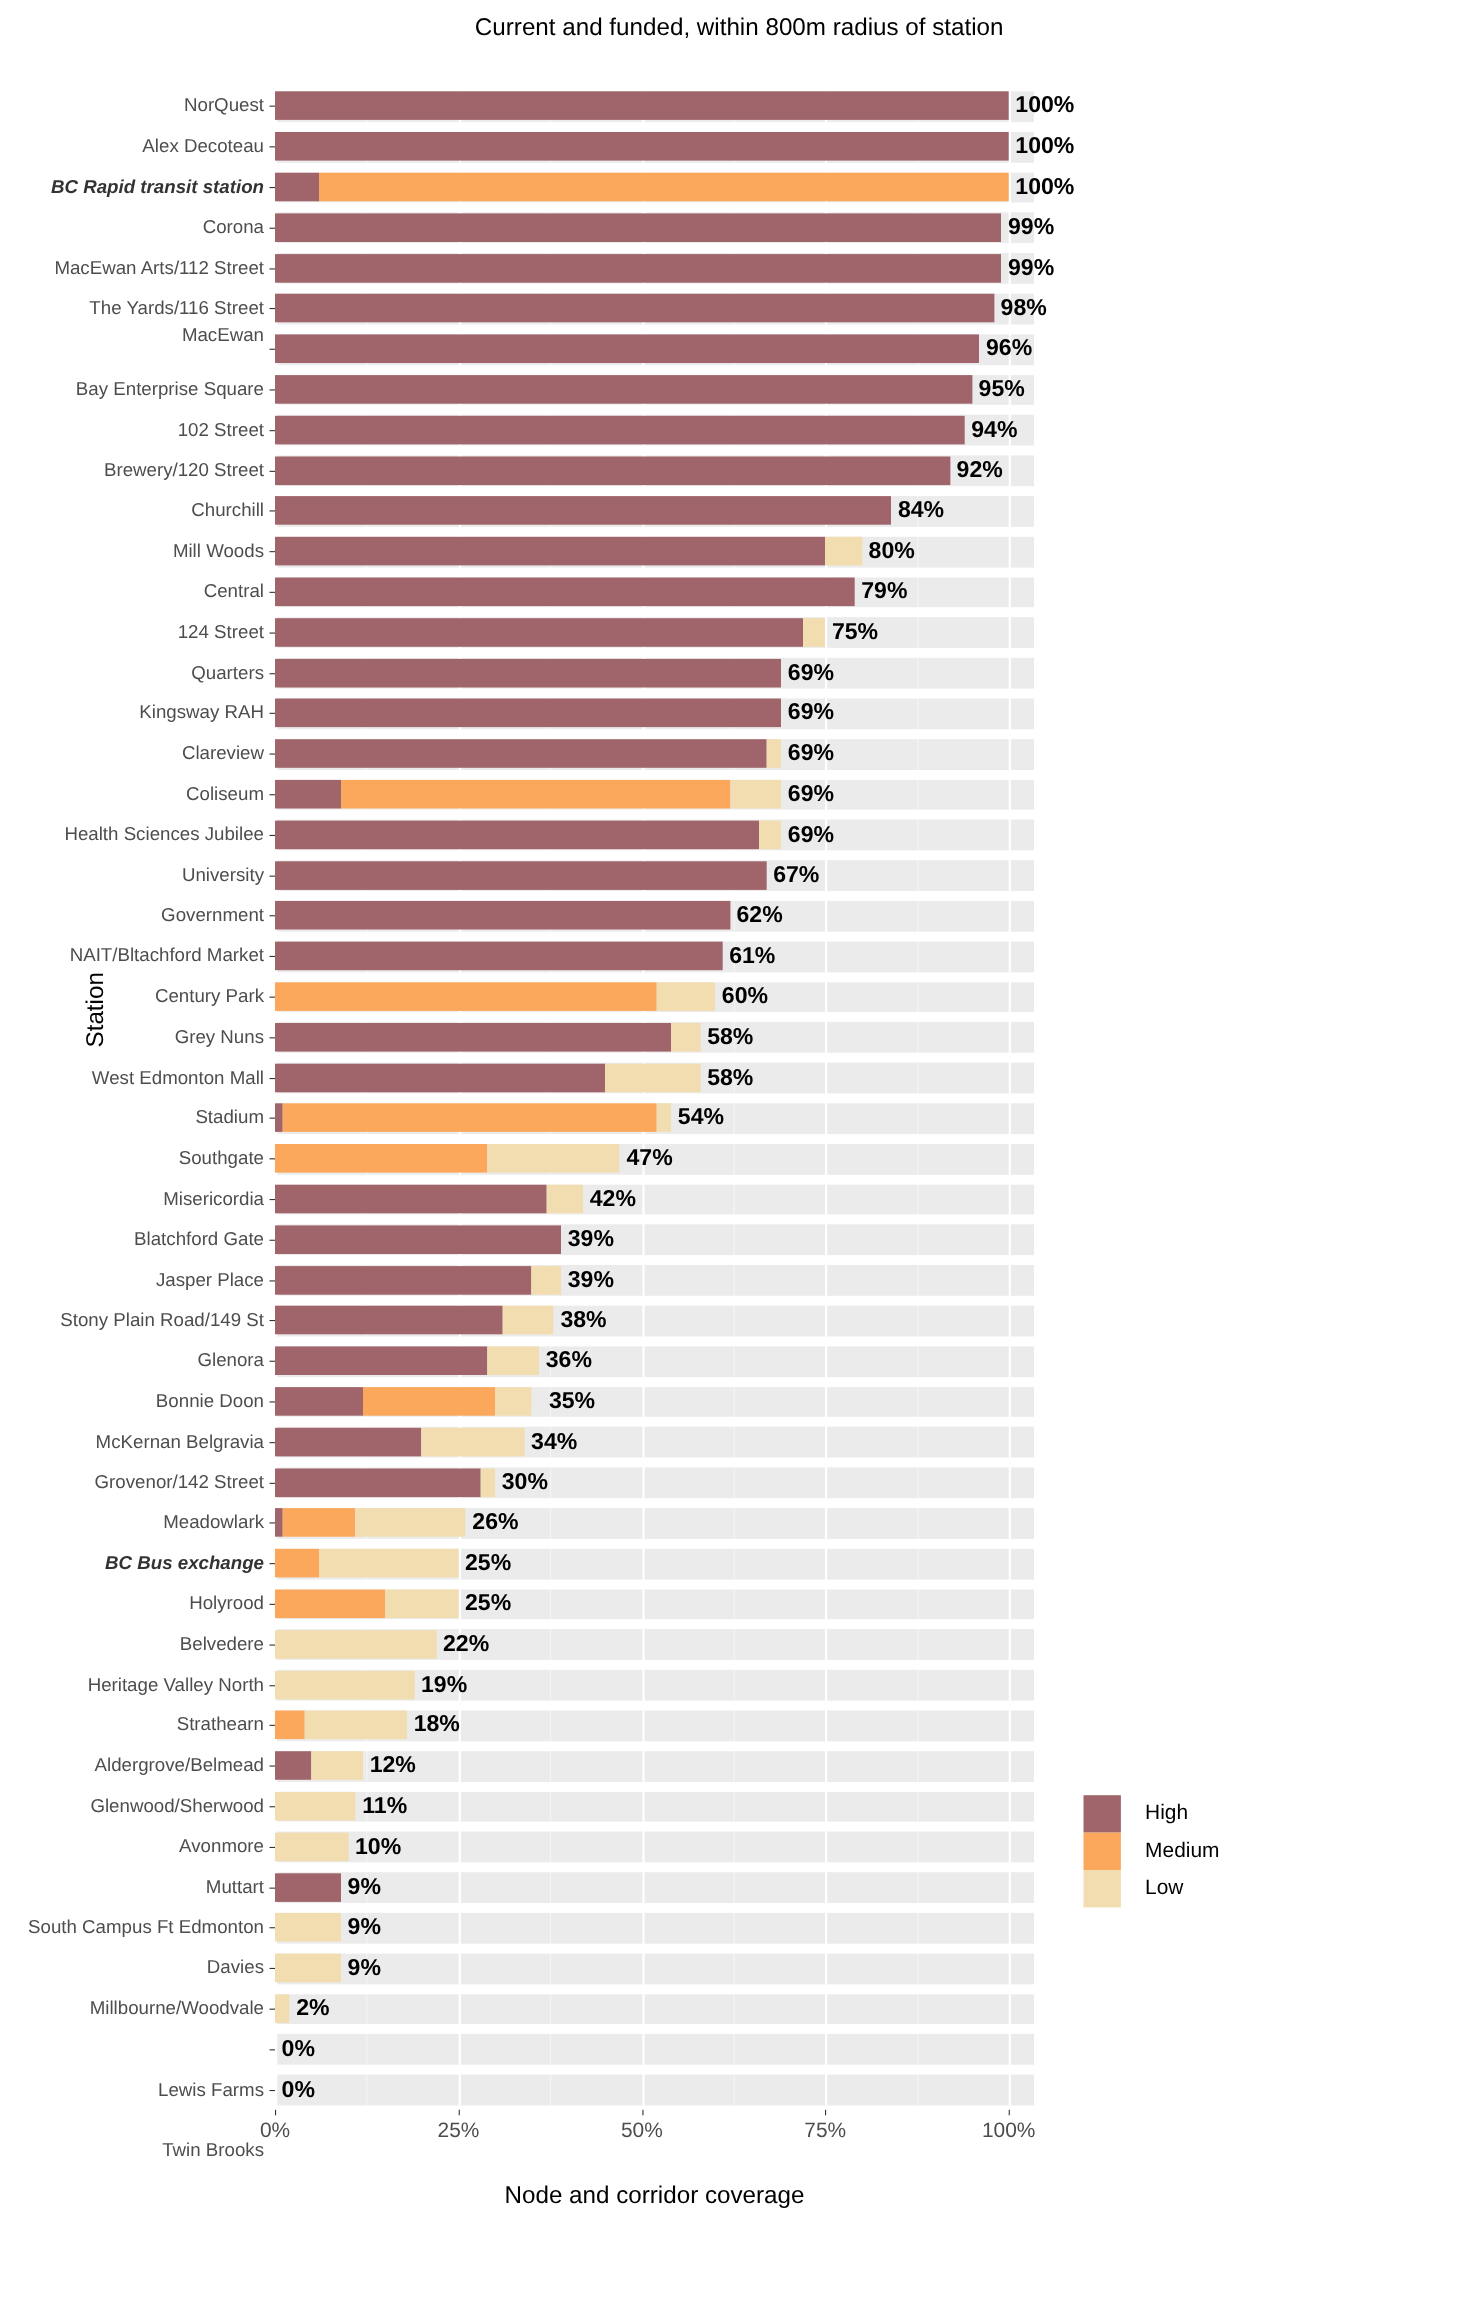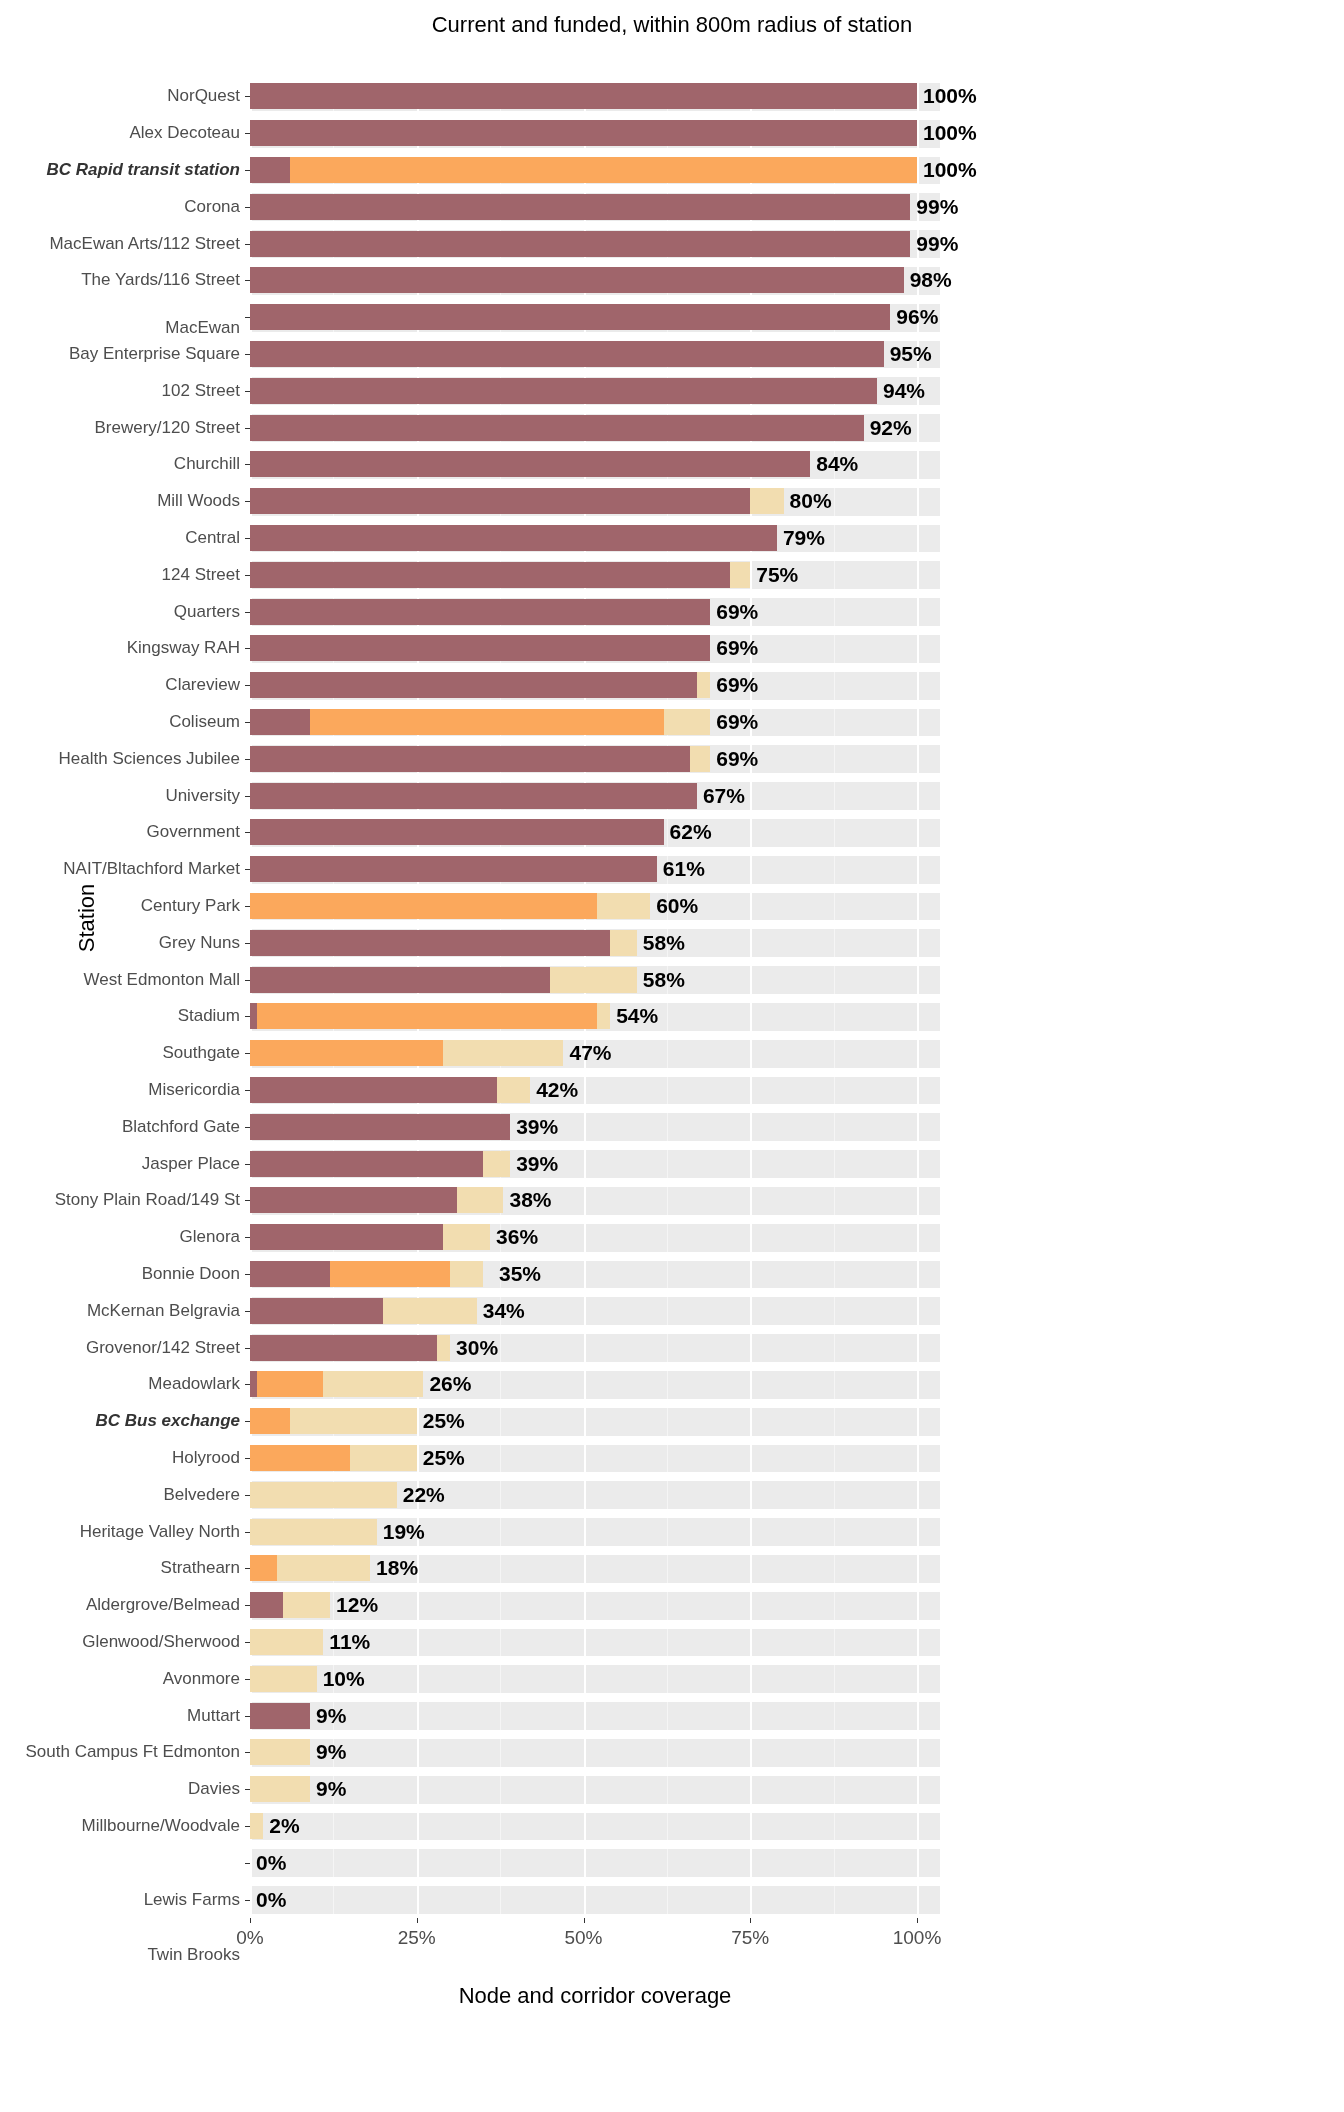--- a/index.html
+++ b/index.html
@@ -230,21 +230,21 @@
       <div class="ylab" style="top: 46.2px;">Alex Decoteau</div>
       <div class="ytick" style="top: 55px; left: 245px;"></div>
       <div class="ylab bold-italic" style="top: 83px;">BC Rapid transit station</div>
       <div class="ytick" style="top: 92px; left: 245px;"></div>
       <div class="ylab" style="top: 119.8px;">Corona</div>
       <div class="ytick" style="top: 129px; left: 245px;"></div>
       <div class="ylab" style="top: 156.6px;">MacEwan Arts/112 Street</div>
       <div class="ytick" style="top: 166px; left: 245px;"></div>
       <div class="ylab" style="top: 193.4px;">The Yards/116 Street</div>
       <div class="ytick" style="top: 202px; left: 245px;"></div>
-      <div class="ylab" style="top: 241px; text-align: right;">MacEwan</div>
+      <div class="ylab" style="top: 218px; text-align: right;">MacEwan</div>
       <div class="ytick" style="top: 239px; left: 245px;"></div>
       <div class="ylab" style="top: 267px;">Bay Enterprise Square</div>
       <div class="ytick" style="top: 276px; left: 245px;"></div>
       <div class="ylab" style="top: 303.8px;">102 Street</div>
       <div class="ytick" style="top: 313px; left: 245px;"></div>
       <div class="ylab" style="top: 340.6px;">Brewery/120 Street</div>
       <div class="ytick" style="top: 350px; left: 245px;"></div>
       <div class="ylab" style="top: 377.4px;">Churchill</div>
       <div class="ytick" style="top: 386px; left: 245px;"></div>
       <div class="ylab" style="top: 414.2px;">Mill Woods</div>
@@ -627,15 +627,29 @@
       <div class="xlab" style="left: 333.5px;">50%</div>
       <div class="xtick" style="left: 500.25px;"></div>
       <div class="xlab" style="left: 500.25px;">75%</div>
       <div class="xtick" style="left: 667px;"></div>
       <div class="xlab" style="left: 667px;">100%</div>
     </div>
 
   <div id="x-axis-title">Node and corridor coverage</div>
 
   <div id="legend">
+    <div id="legend-items">
+        <div class="legend-item">
+          <div class="legend-key" style="background: rgb(160, 101, 107);"></div>
+          <div class="legend-label">High</div>
+        </div>
+        <div class="legend-item">
+          <div class="legend-key" style="background: rgb(251, 168, 92);"></div>
+          <div class="legend-label">Medium</div>
+        </div>
+        <div class="legend-item">
+          <div class="legend-key" style="background: rgb(242, 221, 176);"></div>
+          <div class="legend-label">Low</div>
+        </div>
+      </div>
   </div>
 
 </div>
 
 </body></html>

